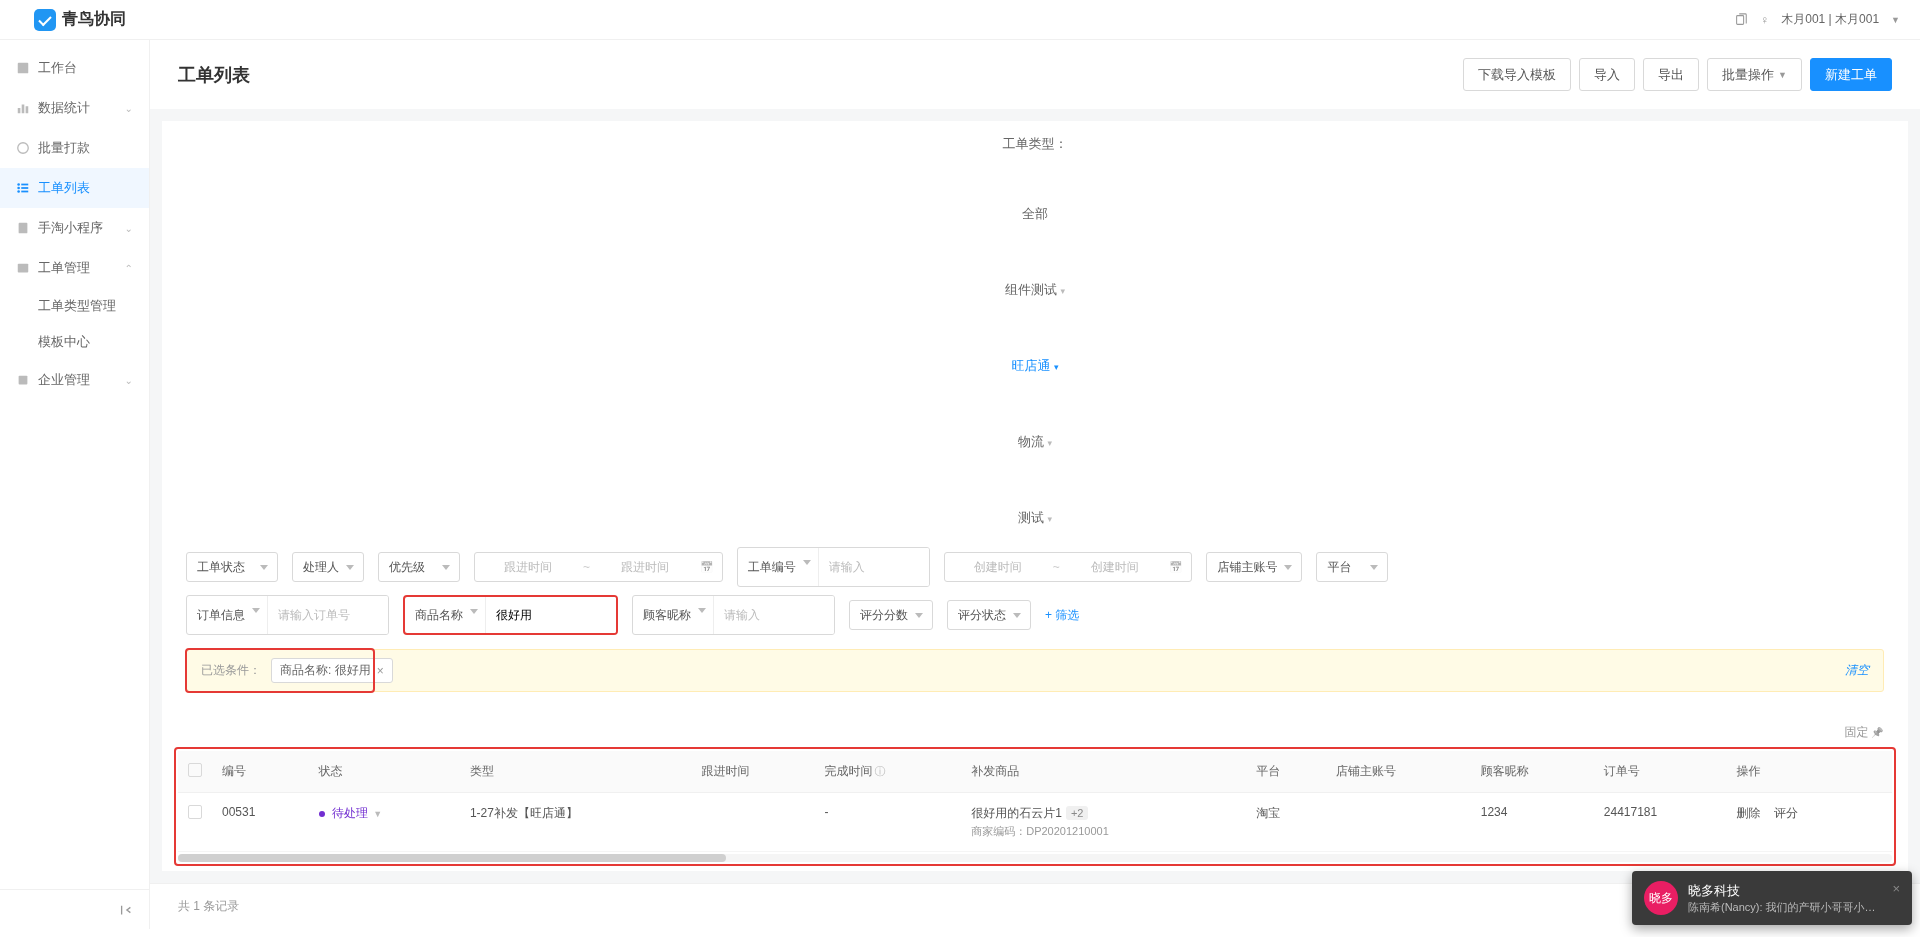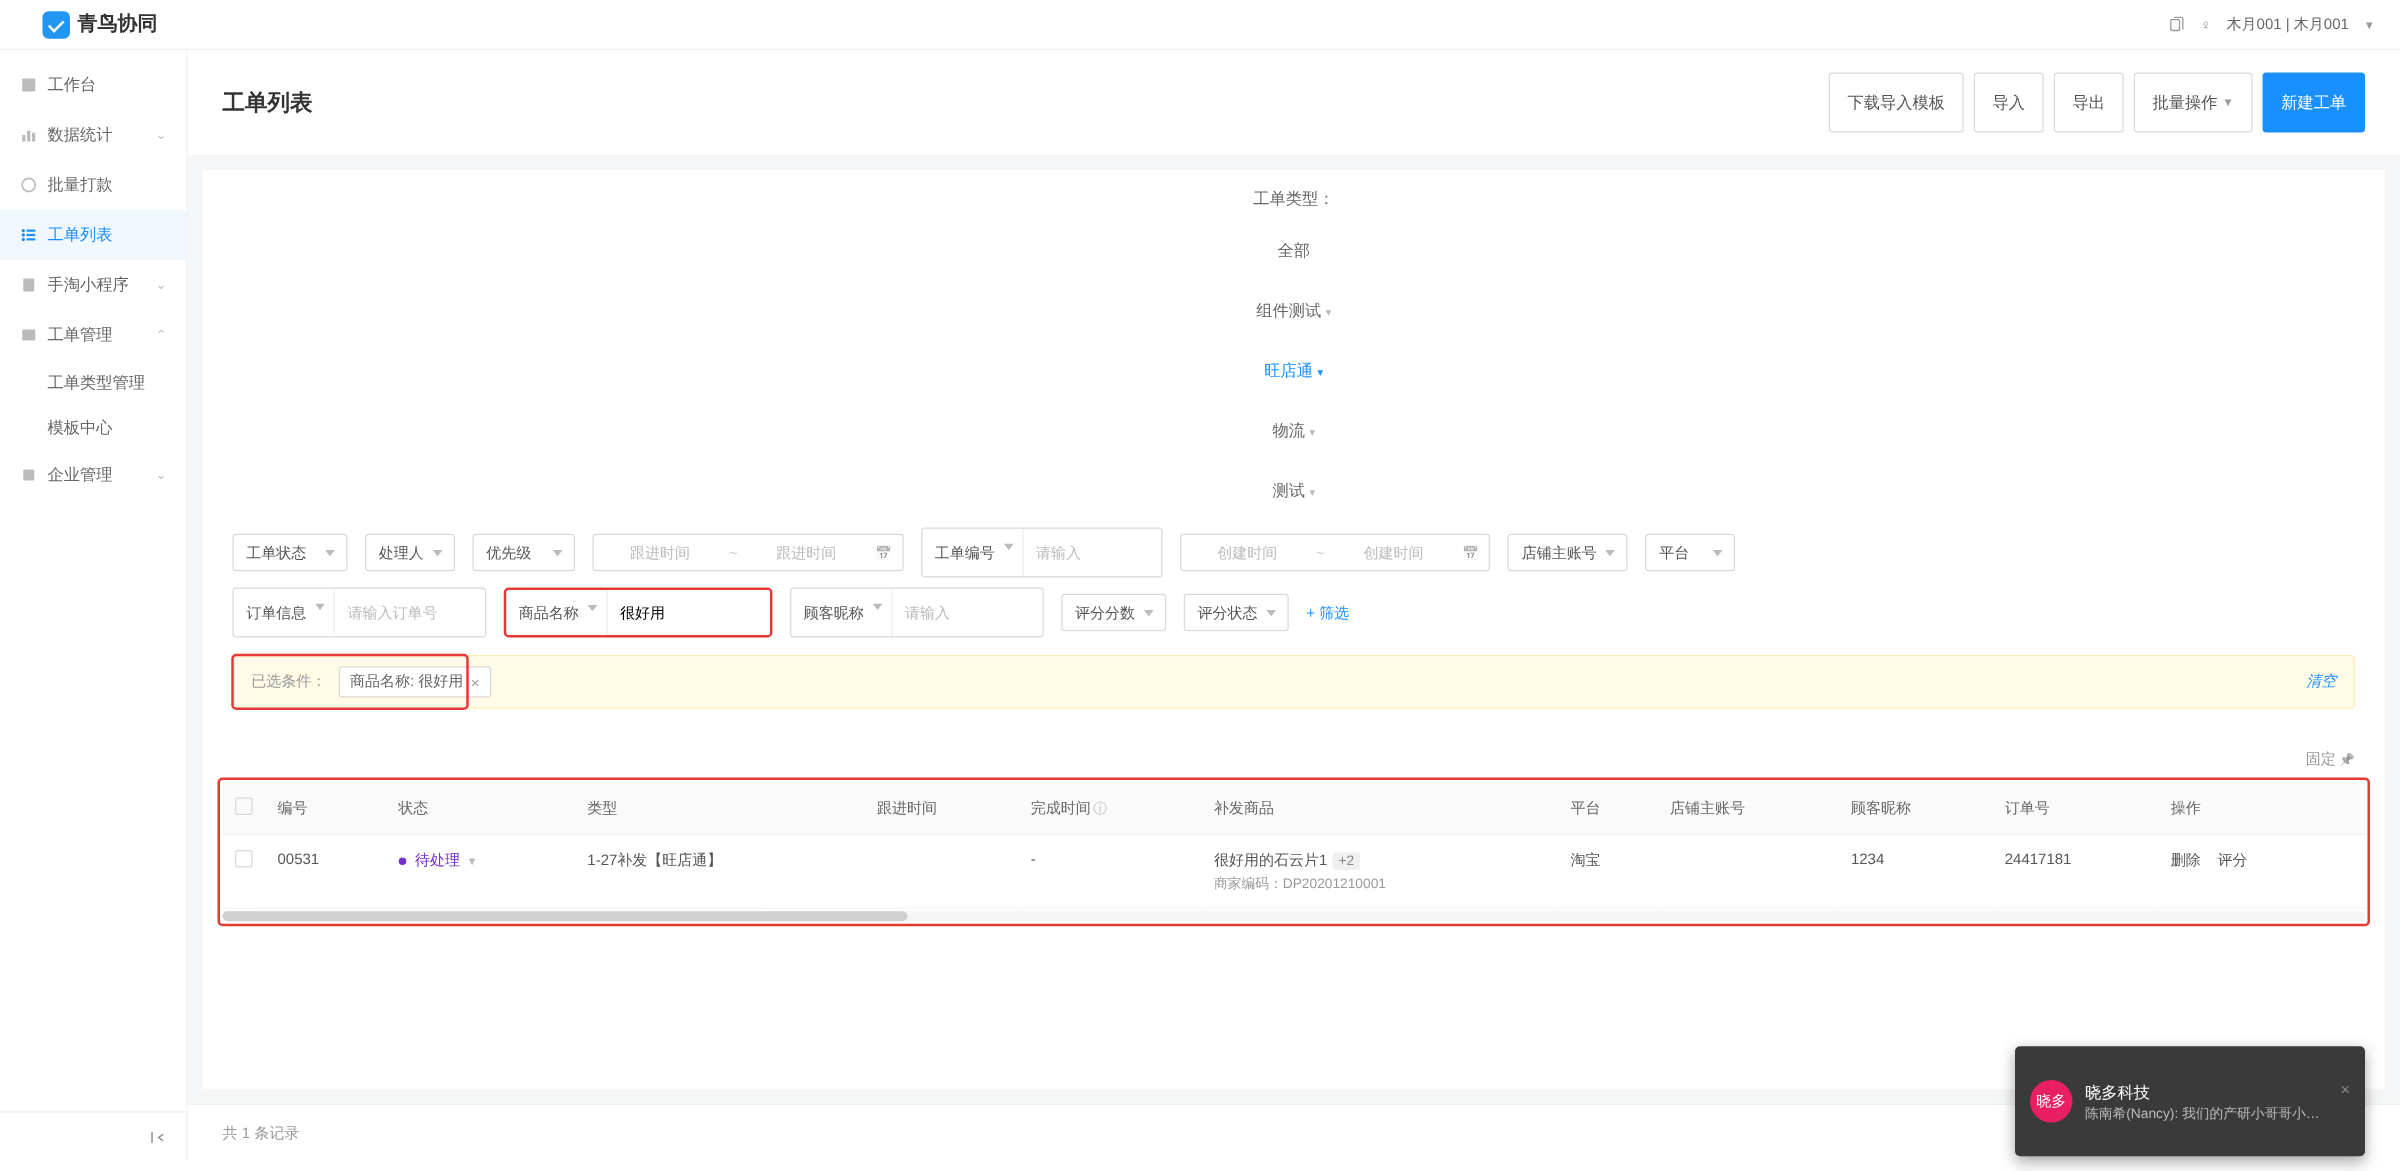--- a/index.html
+++ b/index.html
@@ -22,29 +22,29 @@
 .sidebar-item.active { color: #1890ff; background: #f0f7ff; }
 .sidebar-item .icon { width: 14px; height: 14px; margin-right: 8px; display: inline-flex; align-items: center; justify-content: center; }
 .sidebar-item .chevron { margin-left: auto; font-size: 10px; color: #bbb; }
 .sidebar-subitem { height: 36px; display: flex; align-items: center; padding-left: 38px; color: #666; cursor: pointer; }
 .sidebar-collapse { height: 40px; border-top: 1px solid #f0f0f0; display: flex; align-items: center; justify-content: flex-end; padding-right: 16px; color: #999; cursor: pointer; }
 
 .main { flex: 1; background: #f5f6f7; display: flex; flex-direction: column; overflow: hidden; }
 .page-header { background: #fff; padding: 18px 28px; display: flex; align-items: center; justify-content: space-between; }
 .page-title { font-size: 18px; font-weight: 600; color: #333; }
 .page-actions { display: flex; gap: 8px; align-items: center; }
-.btn { height: 48px; padding: 0 14px; border: 1px solid #d9d9d9; background: #fff; border-radius: 3px; cursor: pointer; font-size: 13px; color: #555; display: inline-flex; align-items: center; gap: 4px; }
+.btn { height: 33px; padding: 0 14px; border: 1px solid #d9d9d9; background: #fff; border-radius: 3px; cursor: pointer; font-size: 13px; color: #555; display: inline-flex; align-items: center; gap: 4px; }
 .btn-primary { background: #1890ff; border-color: #1890ff; color: #fff; }
 
 .content-card { background: #fff; margin: 12px; flex: 1; display: flex; flex-direction: column; overflow: hidden; }
 
 
 .type-tabs { padding: 14px 24px 0; display: flex; align-items: center; gap: 24px; flex-direction: column; }
 .type-label { color: #666; }
-.tab-item { color: #666; cursor: pointer; padding-bottom: 6px; }
+.tab-item { color: #666; cursor: pointer; padding-bottom: 6px; margin-top: 28px; }
 .tab-item.active { color: #1890ff; }
 
 
 .filters { padding: 14px 24px 8px; display: flex; flex-wrap: wrap; gap: 10px 14px; align-items: center; }
 .select { height: 30px; border: 1px solid #d9d9d9; border-radius: 3px; padding: 0 24px 0 10px; background: #fff; cursor: pointer; display: inline-flex; align-items: center; min-width: 92px; color: #555; position: relative; font-size: 12px; }
 .select::after { content: ""; position: absolute; right: 9px; top: 12px; border-left: 4px solid transparent; border-right: 4px solid transparent; border-top: 5px solid #bbb; }
 .date-range { height: 30px; border: 1px solid #d9d9d9; border-radius: 3px; display: inline-flex; align-items: center; padding: 0 8px; color: #bbb; font-size: 12px; gap: 10px; }
 .date-range .sep { color: #ccc; }
 .date-range input { border: none; outline: none; width: 90px; text-align: center; font-size: 12px; }
 .date-range input::placeholder { color: #bbb; }
@@ -81,21 +81,21 @@
 .badge-num { background: #f0f0f0; color: #888; border-radius: 3px; padding: 1px 5px; font-size: 11px; margin-left: 4px; }
 .sub-text { color: #999; font-size: 11px; margin-top: 2px; }
 .action-link { color: #555; cursor: pointer; margin-right: 10px; }
 .hscroll { height: 8px; background: #f5f5f5; margin-top: 2px; position: relative; border-radius: 4px; }
 .hscroll-thumb { position: absolute; left: 0; top: 0; height: 100%; width: 32%; background: #d0d0d0; border-radius: 4px; }
 
 
 .page-footer { padding: 14px 28px; background: #fff; border-top: 1px solid #f0f0f0; color: #999; font-size: 12px; }
 
 
-.toast { position: fixed; right: 28px; bottom: 12px; width: 280px; background: #3a3a3a; color: #eee; border-radius: 4px; padding: 27px 12px; display: flex; gap: 10px; align-items: center; box-shadow: 0 4px 12px rgba(0,0,0,.35); }
+.toast { position: fixed; right: 8px; bottom: 12px; width: 280px; background: #3a3a3a; color: #eee; border-radius: 4px; padding: 10px 12px; display: flex; gap: 10px; align-items: center; box-shadow: 0 4px 12px rgba(0,0,0,.35); }
 .toast-avatar { width: 34px; height: 34px; border-radius: 50%; background: #e91e63; color: #fff; display: flex; align-items: center; justify-content: center; font-size: 12px; flex-shrink: 0; }
 .toast-body { flex: 1; overflow: hidden; }
 .toast-title { font-size: 13px; color: #fff; }
 .toast-msg { font-size: 11px; color: #bbb; white-space: nowrap; overflow: hidden; text-overflow: ellipsis; }
 .toast-close { color: #888; cursor: pointer; align-self: flex-start; }
 
 .cal-icon::before { content: "📅"; font-size: 11px; filter: grayscale(1) opacity(.5); }
 .info-icon { color: #bbb; font-size: 11px; margin-left: 2px; }
 .pin-icon::before { content: "📌"; font-size: 10px; filter: grayscale(1) opacity(.6); margin-left: 3px; }
 

